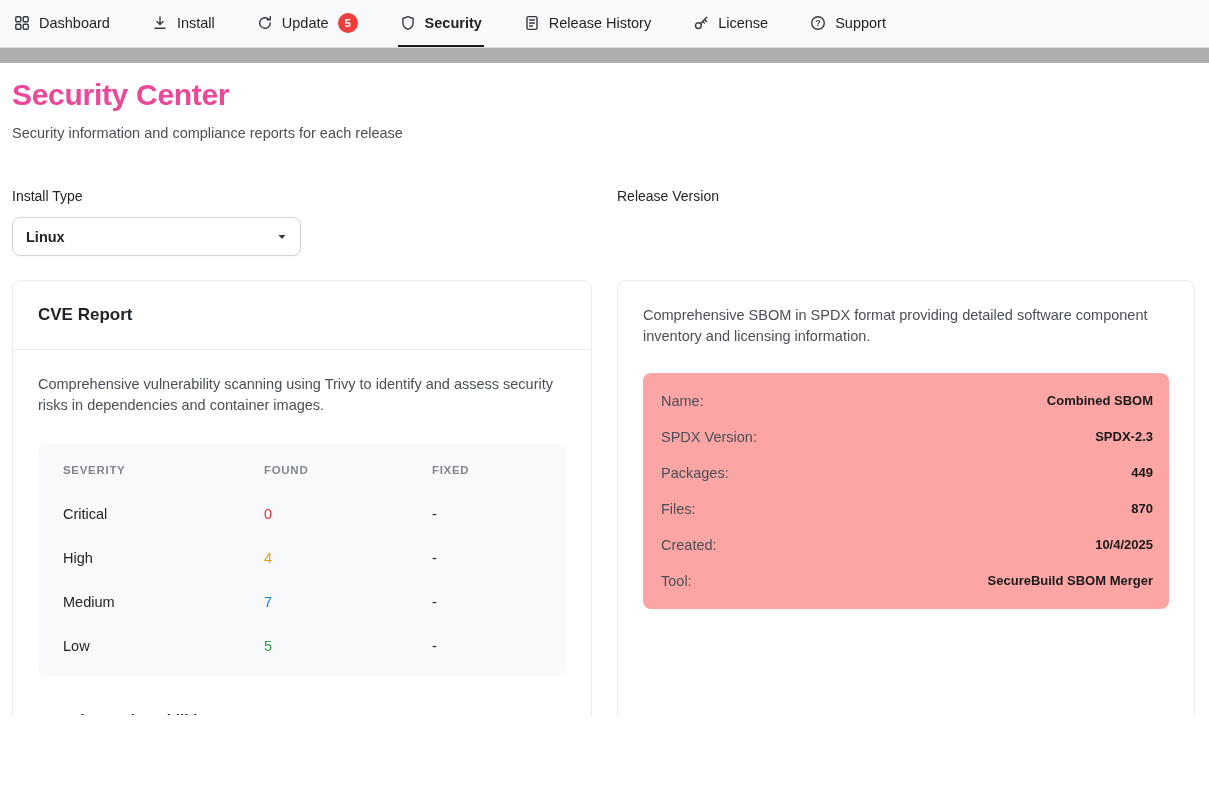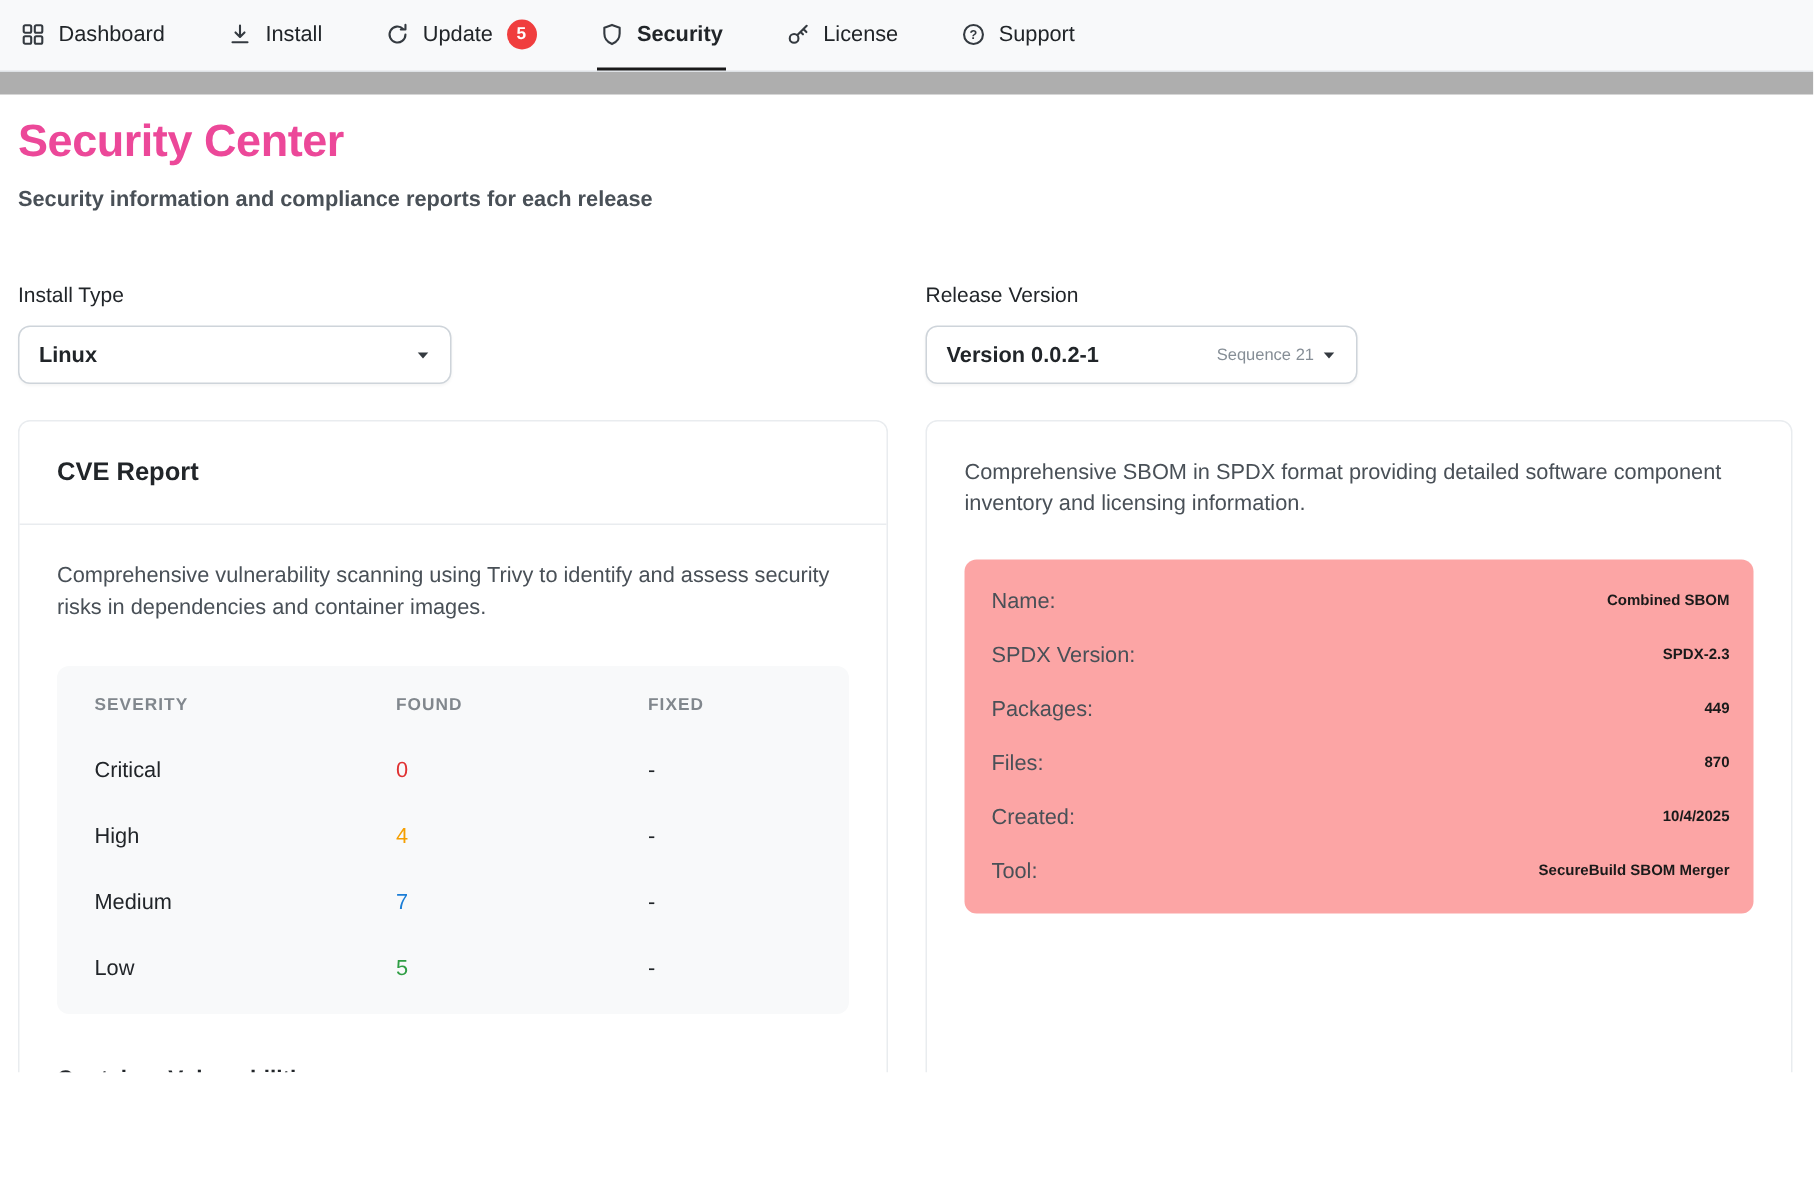--- a/index.html
+++ b/index.html
@@ -24,21 +24,21 @@
     background:#f03e3e; color:#fff; width:20px; height:20px; border-radius:50%;
     font-size:11.5px; font-weight:600; display:flex; align-items:center; justify-content:center;
   }
 
   
   .gray-band { height:15px; background:#aeaeae; }
 
   
   .content { padding:0 12px; }
   .page-title { font-size:30px; font-weight:700; margin-top:15px; letter-spacing:-0.3px; color:#ec4899; }
-  .page-subtitle { margin-top:13px; font-size:14.5px; color:#495057;font-weight:bold; }
+  .page-subtitle { margin-top:13px; font-size:14.5px; color:#495057; }
 
   
   .filters { display:flex; margin-top:47px; }
   .filter-col1 { width:289px; margin-right:316px; }
   .filter-col2 { width:288px; }
   .filter-label { font-size:14px; color:#212529; margin-bottom:13px; }
   .select {
     height:39px; border:1px solid #ced4da; border-radius:8px; background:#fff;
     display:flex; align-items:center; justify-content:space-between; padding:0 13px;
     cursor:pointer; box-shadow:0 1px 2px rgba(0,0,0,0.04);
@@ -87,21 +87,21 @@
     display:inline-flex; align-items:center; gap:8px; cursor:pointer;
   }
   .btn-primary svg { display:block; }
   .sbom-panel {
     background:#fca5a5; border-radius:8px; margin-top:25px;
     padding:10px 16px 10px 18px;
     display:grid; grid-template-columns:1fr; column-gap:30px;
   }
   .sbom-cell { display:flex; align-items:center; justify-content:space-between; height:36px; }
   .sbom-label { font-size:14.5px; color:#495057; white-space:nowrap; }
-  .sbom-value { font-size:10px; font-weight:700; color:#1a1a1a; text-align:left; white-space:nowrap; }
+  .sbom-value { font-size:13px; font-weight:700; color:#1a1a1a; text-align:left; white-space:nowrap; }
 </style>
 </head>
 <body>
 
 <div class="page">
 
   <div class="nav">
     <div class="nav-item">
       <span>
         <svg width="16" height="16" viewBox="0 0 16 16" fill="none" stroke="currentColor" stroke-width="1.4">
@@ -135,20 +135,29 @@
 
     <div class="nav-item active">
       <span>
         <svg width="16" height="16" viewBox="0 0 16 16" fill="none" stroke="currentColor" stroke-width="1.4" stroke-linejoin="round">
           <path d="M8 1.6l5.1 1.9v3.9c0 3.5-2.3 5.9-5.1 7-2.8-1.1-5.1-3.5-5.1-7V3.5L8 1.6z"></path>
         </svg>
       </span>
       <span>Security</span>
     </div>
 
+    <div class="nav-item">
+      <span>
+        <svg width="16" height="16" viewBox="0 0 16 16" fill="none" stroke="currentColor" stroke-width="1.4" stroke-linecap="round" stroke-linejoin="round">
+          <rect x="3" y="1.6" width="10" height="12.8" rx="1.4"></rect>
+            <path d="M5.6 5h4.8M5.6 8h4.8M5.6 11h2.8"></path>
+        </svg>
+      </span>
+      <span>Release History</span>
+    </div>
 
     <div class="nav-item">
       <span>
         <svg width="16" height="16" viewBox="0 0 16 16" fill="none" stroke="currentColor" stroke-width="1.4" stroke-linecap="round" stroke-linejoin="round">
           <circle cx="5.4" cy="10.6" r="2.9"></circle>
             <path d="M7.6 8.4L13.8 2.2M11.6 4.4l2 2M9.7 6.3l1.6 1.6"></path>
         </svg>
       </span>
       <span>License</span>
     </div>
@@ -177,31 +186,20 @@
           <span class="select-value">Linux</span>
           <span class="caret">
             <svg width="10" height="10" viewBox="0 0 10 10">
                 <path d="M1.5 3l3.5 4 3.5-4z" fill="currentColor"></path>
               </svg>
           </span>
         </div>
       </div>
       <div class="filter-col2">
         <div class="filter-label">Release Version</div>
-        <div class="select">
-          <span class="select-value">Version 0.0.2-1</span>
-          <span class="select-right">
-            <span class="select-hint">Sequence 21</span>
-            <span class="caret">
-              <svg width="10" height="10" viewBox="0 0 10 10">
-                  <path d="M1.5 3l3.5 4 3.5-4z" fill="currentColor"></path>
-                </svg>
-            </span>
-          </span>
-        </div>
       </div>
     </div>
 
     <div class="cards">
 
       <div class="card card-left">
         <div class="card-header">
           <div class="card-title">CVE Report</div>
         </div>
         <div class="card-body">

